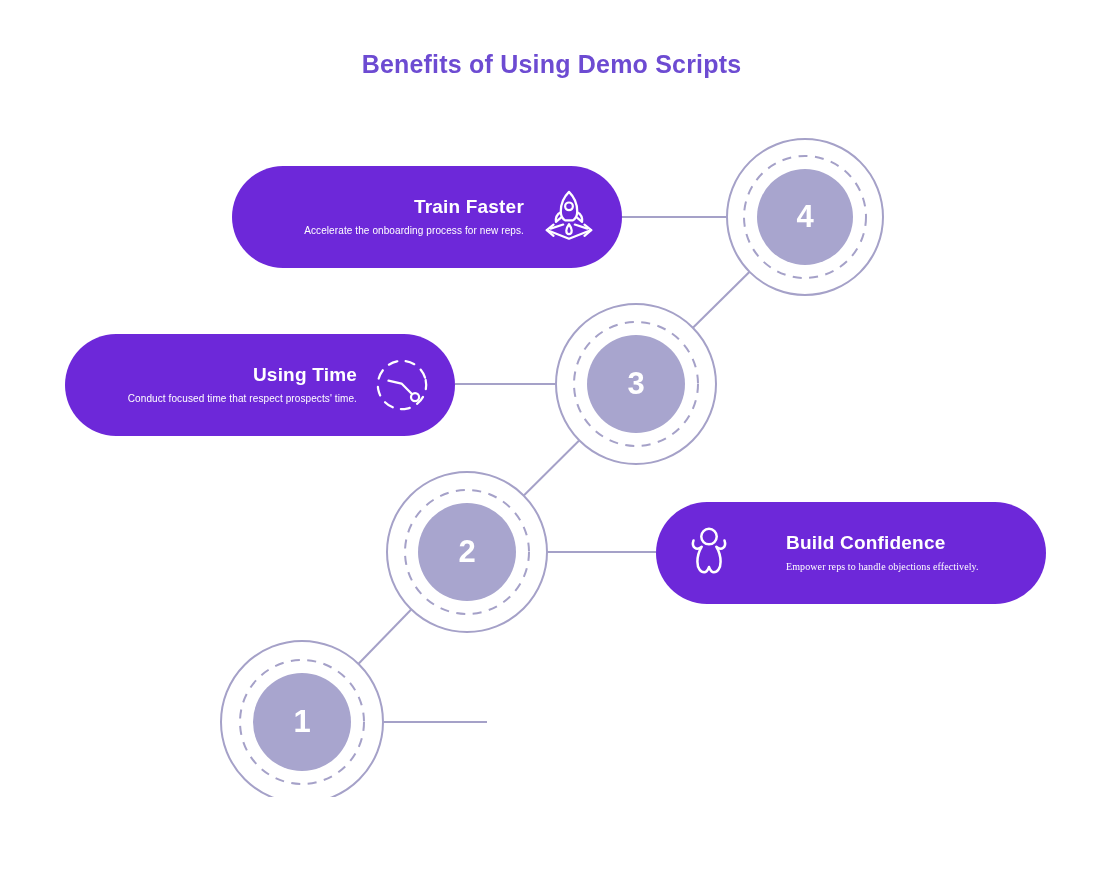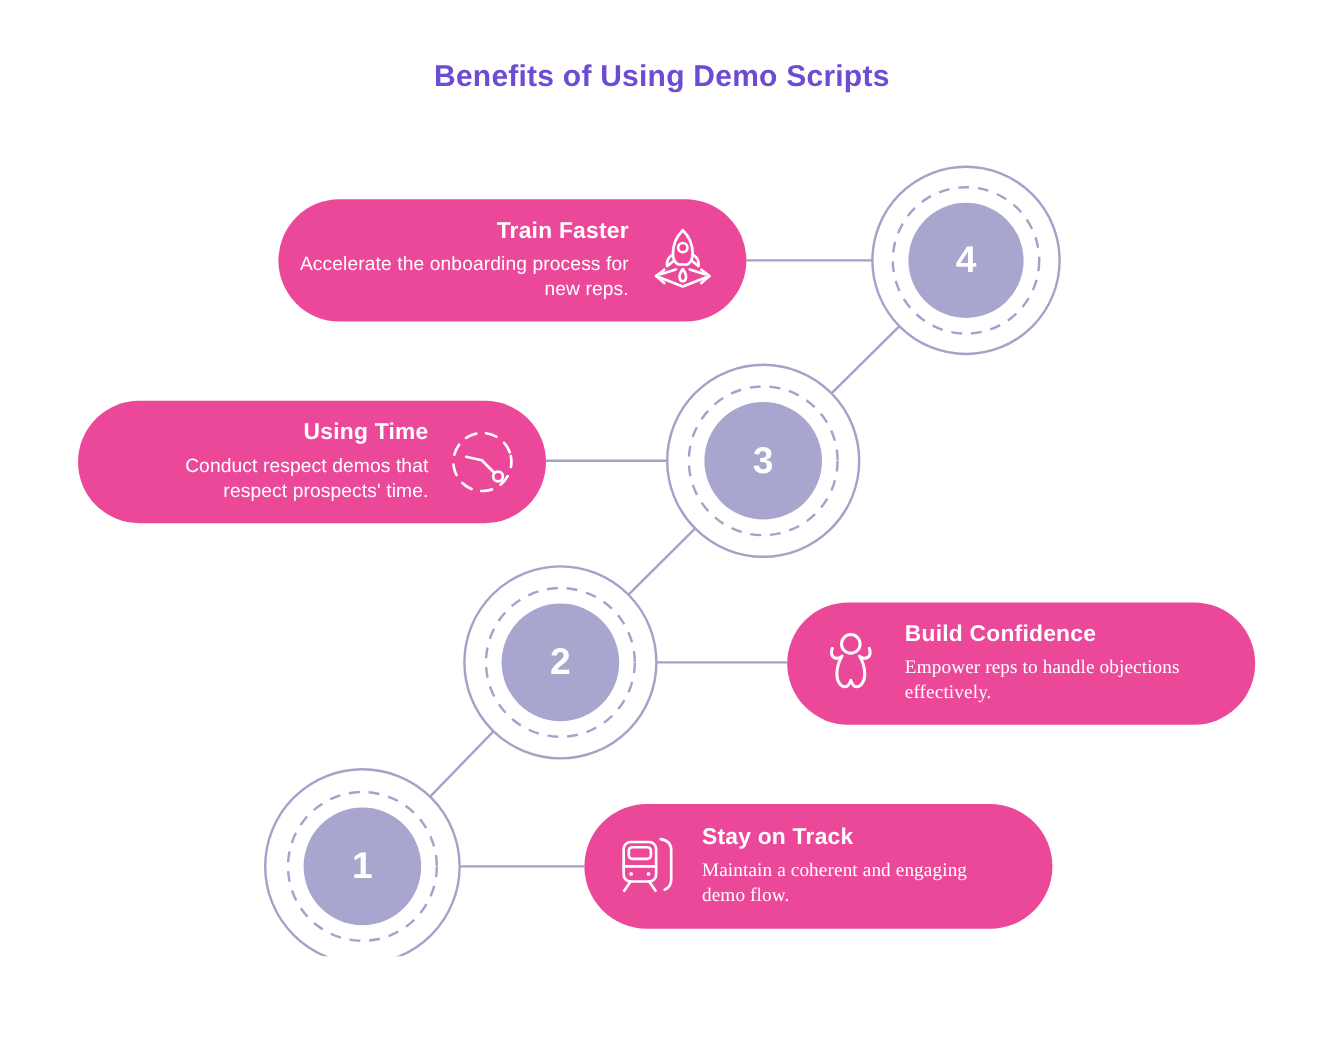--- a/index.html
+++ b/index.html
@@ -23,45 +23,45 @@
     letter-spacing: 0.2px;
   }
   svg.layer {
     position: absolute;
     inset: 0;
   }
   .pill {
     position: absolute;
     width: 390px;
     height: 102px;
-    background: #ec4899;
+    background: #6d28d9;
     border-radius: 52px;
     display: flex;
     align-items: center;
     box-sizing: border-box;
     color: #ffffff;
   }
-  .pill.icon-left  { padding-left: 24px;  }
+  .pill.icon-left  { padding-left: 24px; gap: 32px;  }
   .pill.icon-right { padding-right: 24px; flex-direction: row-reverse; }
   .pill-icon {
     flex: 0 0 58px;
     width: 58px; height: 58px;
     display: flex; align-items: center; justify-content: center;
   }
   .pill-text { flex: 1; }
   .icon-left  .pill-text { margin-left: 16px;  text-align: left;  }
   .icon-right .pill-text { margin-right: 16px; text-align: right; }
   .pill-title {
     font-size: 19px;
     font-weight: bold;
     letter-spacing: 0.2px;
     margin-bottom: 6px;
   }
   .pill-desc {
-    font-size: 16px;
+    font-size: 10px;
     line-height: 1.32;
     letter-spacing: 0.1px;
   }
   .icon-right .pill-desc { margin-left: auto; }
   .icon-left  .pill-desc { margin-right: auto; font-family: Liberation Serif, serif; }
   .node-number {
     position: absolute;
     width: 98px; height: 98px;
     display: flex; align-items: center; justify-content: center;
     transform: translate(-50%, -50%);
@@ -139,49 +139,31 @@
   <div class="pill icon-right" style="left:65px; top:334px;">
     <div class="pill-icon">
       <svg width="58" height="58" viewBox="0 0 60 60" fill="none" stroke="#ffffff" stroke-width="2.3" stroke-linecap="round" stroke-linejoin="round">
         <circle cx="30" cy="30" r="25" stroke-dasharray="9.5 8.5" transform="rotate(-12 30 30)"></circle>
         <path d="M16,25.5 L29.5,28.5 L40,39"></path>
         <circle cx="43.5" cy="42.5" r="4.2"></circle>
       </svg>
     </div>
     <div class="pill-text">
       <div class="pill-title">Using Time</div>
-      <div class="pill-desc" style="max-width:255px;">Conduct respect demos that respect prospects' time.</div>
+      <div class="pill-desc" style="max-width:255px;">Conduct focused time that respect prospects' time.</div>
     </div>
   </div>
 
   <div class="pill icon-left" style="left:656px; top:502px;">
     <div class="pill-icon">
       <svg width="58" height="58" viewBox="0 0 60 60" fill="none" stroke="#ffffff" stroke-width="2.6" stroke-linecap="round" stroke-linejoin="round">
         <circle cx="30" cy="13" r="8"></circle>
         <path d="M14,17 C11.5,24 17,28 22.5,23.5 C19.5,28.5 18,34 18,39 C18,46 21.5,50 25,50 C28,50 29,47 30,44.5 C31,47 32,50 35,50 C38.5,50 42,46 42,39 C42,34 40.5,28.5 37.5,23.5 C43,28 48.5,24 46,17"></path>
       </svg>
     </div>
     <div class="pill-text">
       <div class="pill-title">Build Confidence</div>
       <div class="pill-desc" style="max-width:250px;">Empower reps to handle objections effectively.</div>
     </div>
   </div>
 
-  <div class="pill icon-left" style="left:487px; top:670px; height:104px;">
-    <div class="pill-icon">
-      <svg width="58" height="58" viewBox="0 0 60 60" fill="none" stroke="#ffffff" stroke-width="2.3" stroke-linecap="round" stroke-linejoin="round">
-        <rect x="9" y="9" width="28" height="34" rx="6"></rect>
-        <rect x="13.5" y="13.5" width="19" height="10" rx="3"></rect>
-        <path d="M9,30 L37,30"></path>
-        <circle cx="15.5" cy="36.5" r="1.6" fill="#ffffff" stroke="none"></circle>
-        <circle cx="30.5" cy="36.5" r="1.6" fill="#ffffff" stroke="none"></circle>
-        <path d="M15,43 L9.5,51"></path>
-        <path d="M31,43 L36.5,51"></path>
-        <path d="M41,6.5 C47,7.5 50,10.5 50,16 L50,41 C50,45.5 48,48.5 44.5,50"></path>
-      </svg>
-    </div>
-    <div class="pill-text">
-      <div class="pill-title">Stay on Track</div>
-      <div class="pill-desc" style="max-width:242px;">Maintain a coherent and engaging demo flow.</div>
-    </div>
-  </div>
 
 </div>
 
 </body></html>

